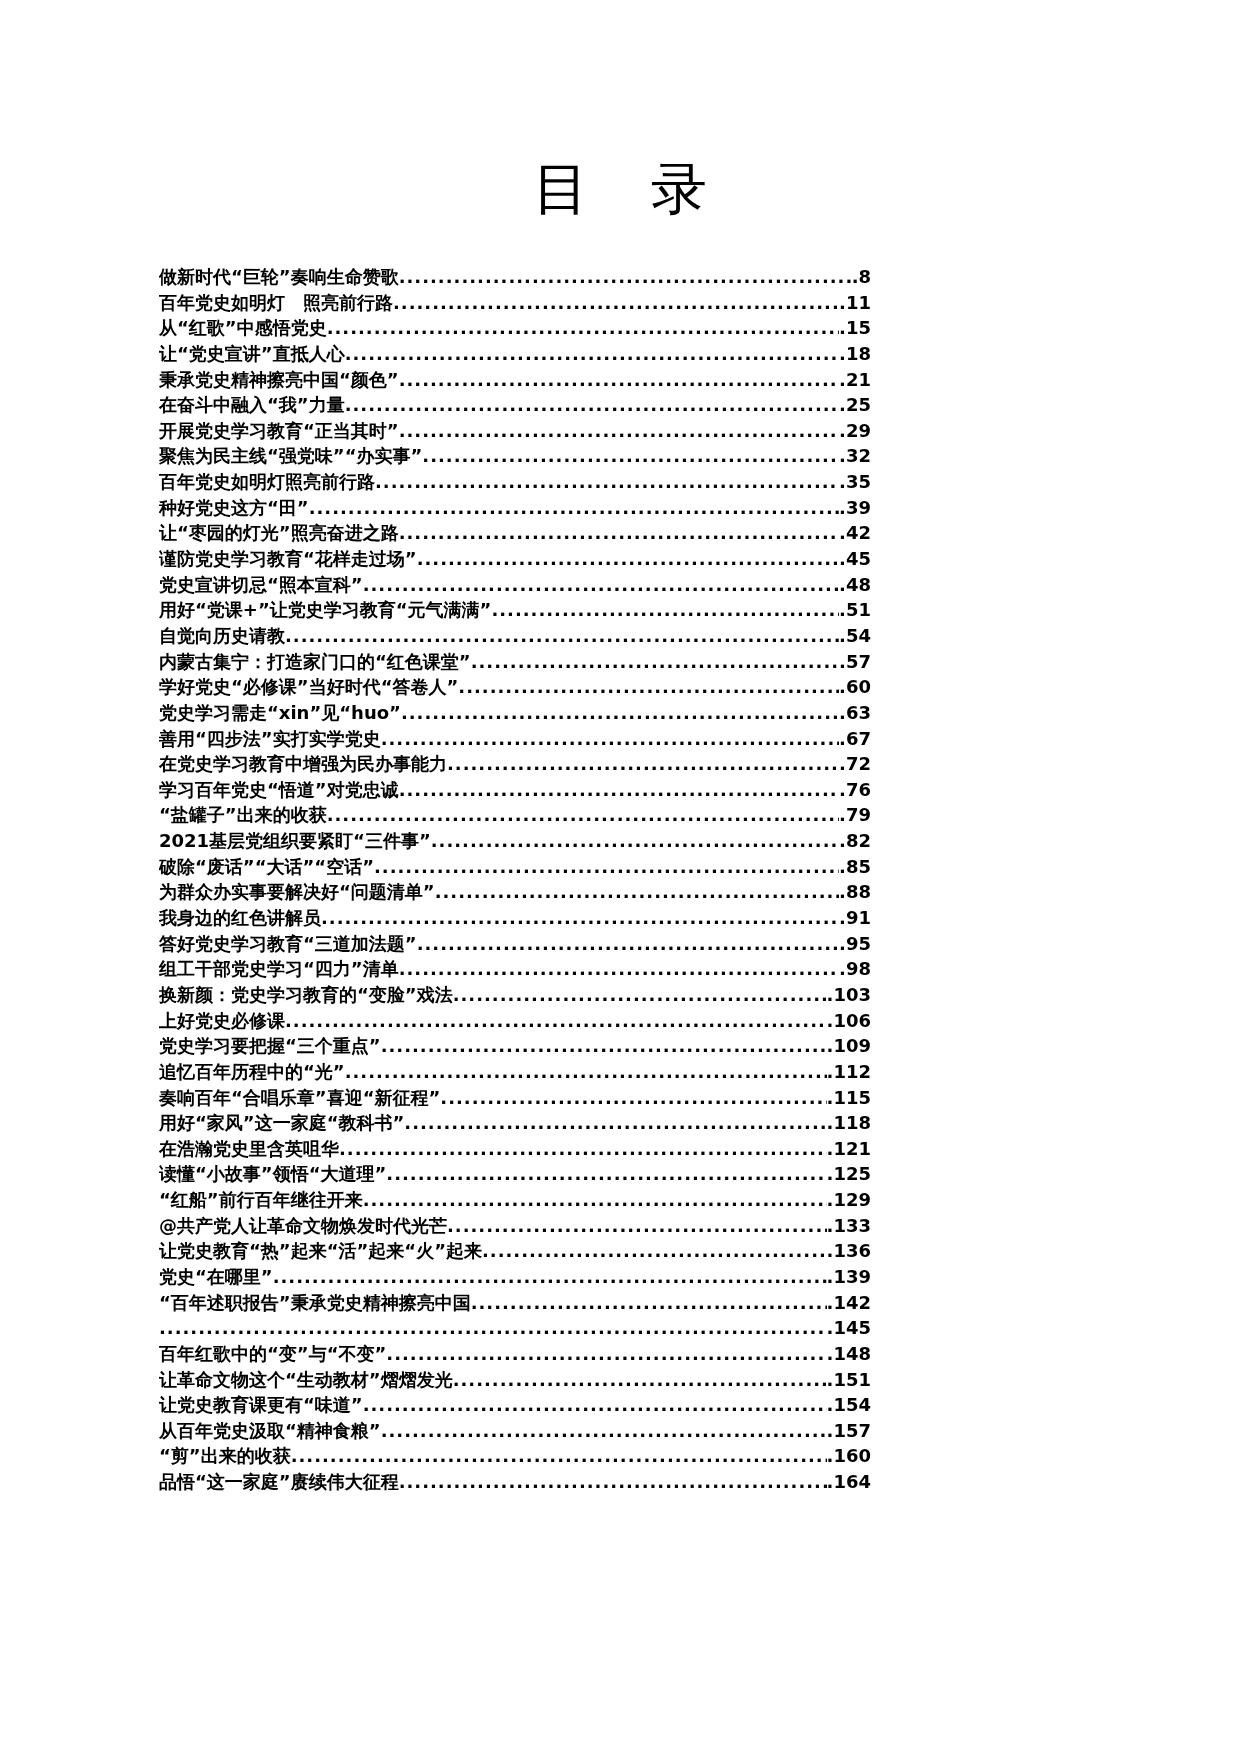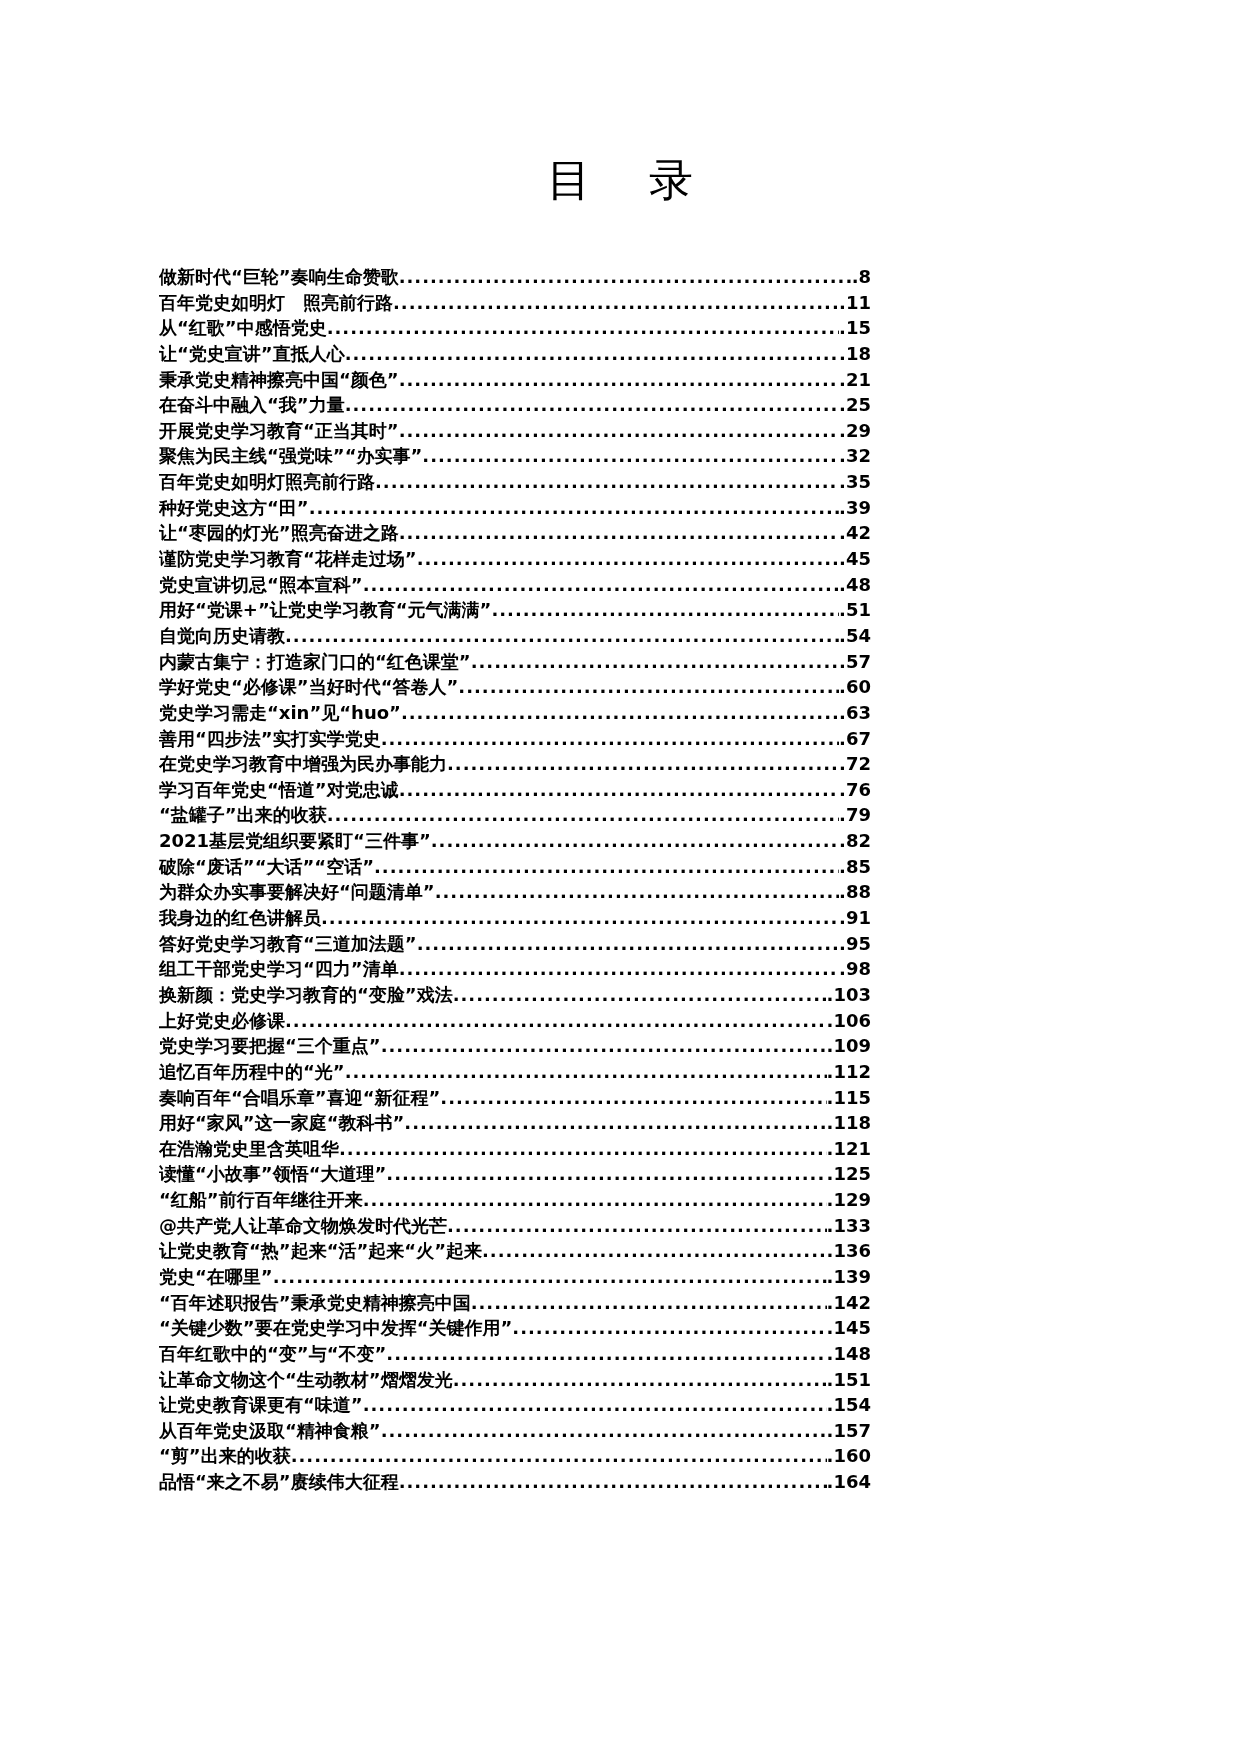--- a/index.html
+++ b/index.html
@@ -1,17 +1,17 @@
 <!DOCTYPE html>
 <html><head>
   <meta charset="utf-8">
   <style>
     html, body { margin: 0; padding: 0; background: #ffffff; }
     body { width: 1240px; height: 1754px; position: relative; overflow: hidden; font-family: "DejaVu Sans", sans-serif; color: #000; }
-    .page-title { position: absolute; top: 126px; left: 0; width: 1240px; text-align: center; font-size: 44px; font-weight: normal; letter-spacing: 22px; padding-left: 22px; box-sizing: border-box; line-height: 50px; }
+    .page-title { position: absolute; top: 126px; left: 0; width: 1240px; text-align: center; font-size: 56px; font-weight: normal; letter-spacing: 22px; padding-left: 22px; box-sizing: border-box; line-height: 50px; }
     .toc { position: absolute; top: 260px; left: 155px; width: 712px; margin: 4px; padding: 0; list-style: none; }
     .toc-row { display: flex; align-items: baseline; height: 25.65px; line-height: 25.65px; font-size: 18px; font-weight: bold; white-space: nowrap; overflow: hidden; }
     .toc-title { flex: 0 0 auto; }
     .toc-leader { flex: 1 1 auto; overflow: hidden; white-space: nowrap; letter-spacing: 1px; }
     .toc-leader::before { content: "................................................................................................................................................................"; }
     .toc-page { flex: 0 0 auto; }
   </style>
 </head>
 <body>
 
@@ -217,21 +217,20 @@
       <span class="toc-title">党史“在哪里”</span>
       <span class="toc-leader"></span>
       <span class="toc-page">.139</span>
     </li>
     <li class="toc-row">
       <span class="toc-title">“百年述职报告”秉承党史精神擦亮中国</span>
       <span class="toc-leader"></span>
       <span class="toc-page">.142</span>
     </li>
     <li class="toc-row">
-      <span class="toc-title">“关键少数”要在党史学习中发挥“关键作用”</span>
       <span class="toc-leader"></span>
       <span class="toc-page">.145</span>
     </li>
     <li class="toc-row">
       <span class="toc-title">百年红歌中的“变”与“不变”</span>
       <span class="toc-leader"></span>
       <span class="toc-page">.148</span>
     </li>
     <li class="toc-row">
       <span class="toc-title">让革命文物这个“生动教材”熠熠发光</span>
@@ -247,17 +246,17 @@
       <span class="toc-title">从百年党史汲取“精神食粮”</span>
       <span class="toc-leader"></span>
       <span class="toc-page">.157</span>
     </li>
     <li class="toc-row">
       <span class="toc-title">“剪”出来的收获</span>
       <span class="toc-leader"></span>
       <span class="toc-page">.160</span>
     </li>
     <li class="toc-row">
-      <span class="toc-title">品悟“来之不易”赓续伟大征程</span>
+      <span class="toc-title">品悟“这一家庭”赓续伟大征程</span>
       <span class="toc-leader"></span>
       <span class="toc-page">.164</span>
     </li>
   </ul>
 
 </body></html>

